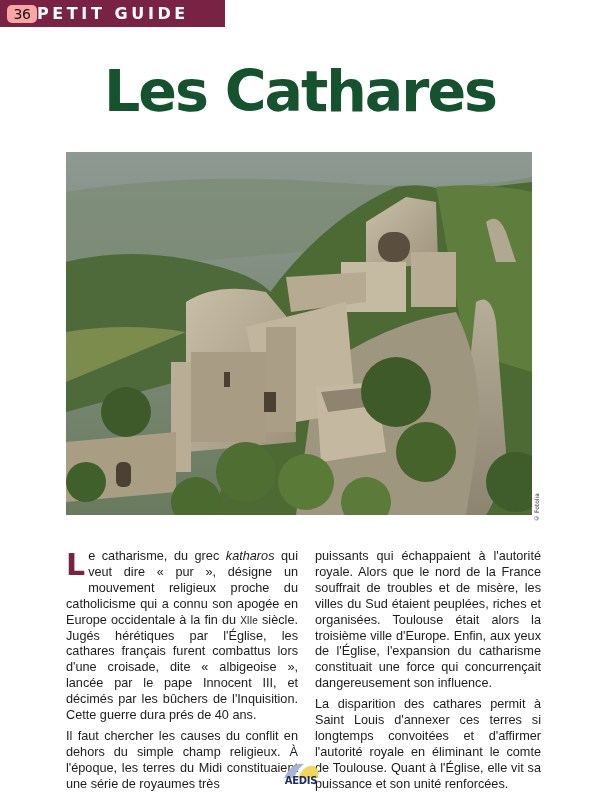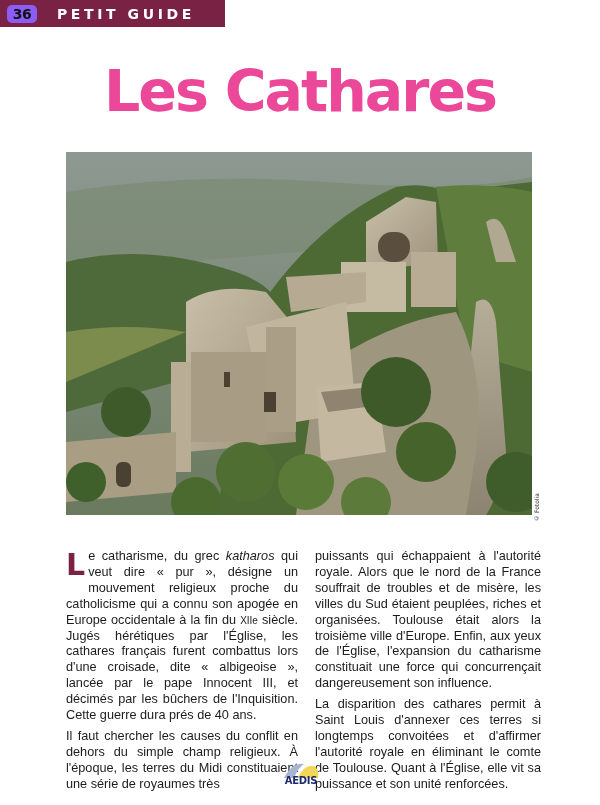--- a/index.html
+++ b/index.html
@@ -22,50 +22,49 @@
       width: 225px;
       height: 27px;
       background: #7a2244;
       display: flex;
       align-items: center;
     }
     .page-num {
       margin-left: 7px;
       width: 30px;
       height: 18px;
-      background: #8b5cf6;
+      background: #fca5a5;
       border-radius: 5px;
       display: flex;
       align-items: center;
       justify-content: center;
       font-family: "DejaVu Sans", sans-serif;
-      font-weight: bold;
+      font-weight: normal;
       font-size: 14px;
       color: #111;
       letter-spacing: -0.5px;
     }
     .section-label {
-      margin-left: 20px;
       color: #ffffff;
       font-family: "DejaVu Sans", sans-serif;
       font-weight: bold;
-      font-size: 14px;
+      font-size: 16px;
       letter-spacing: 3.6px;
     }
     .title {
       position: absolute;
       left: 0;
       right: 0;
       top: 56px;
       text-align: center;
       font-family: "DejaVu Sans", sans-serif;
       font-weight: bold;
       font-size: 57px;
       letter-spacing: -2px;
-      color: #ec4899;
+      color: #14532d;
       line-height: 70px;
       margin: 0;
     }
     .photo {
       position: absolute;
       left: 66px;
       top: 152px;
       width: 466px;
       height: 363px;
       overflow: hidden;

